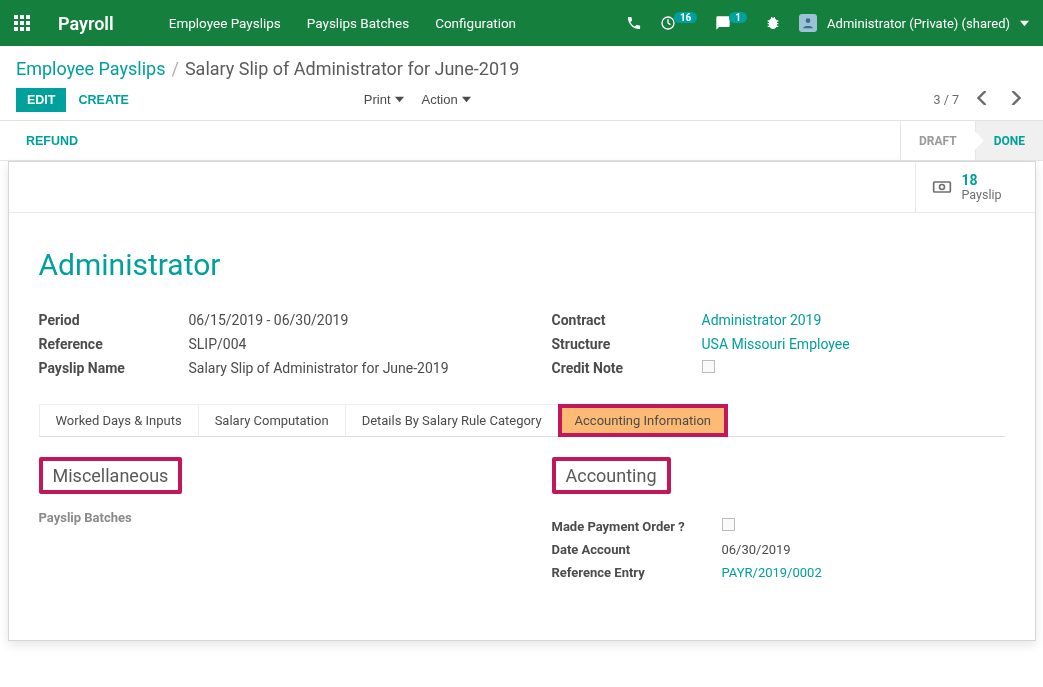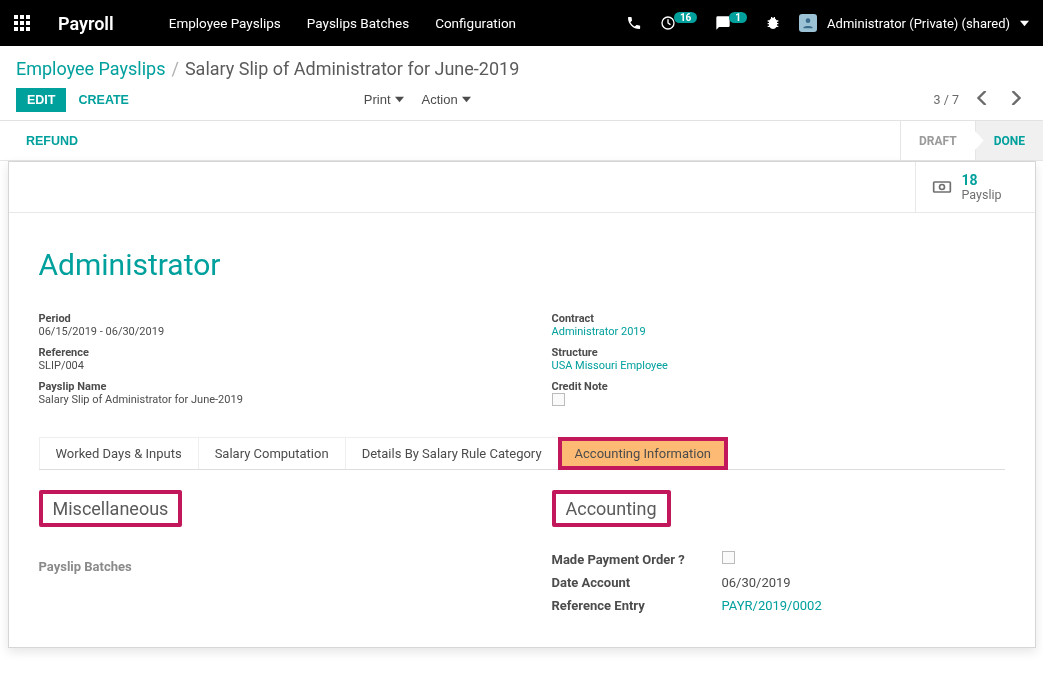--- a/index.html
+++ b/index.html
@@ -6,21 +6,21 @@
   body {
     font-family: -apple-system, BlinkMacSystemFont, "Segoe UI", Roboto, "Helvetica Neue", Arial, sans-serif;
     font-size: 13px;
     color: #4c4c4c;
     background: #fff;
     width: 1043px;
   }
 
   
   .navbar {
-    background: #000000;
+    background: #15803d;
     height: 46px;
     display: flex;
     align-items: center;
     color: #fff;
     padding: 0 14px;
   }
   .apps-icon { display: grid; grid-template-columns: repeat(3, 4px); grid-template-rows: repeat(3, 4px); gap: 2px; cursor: pointer; margin-right: 28px; }
   .apps-icon span { background: #fff; width: 4px; height: 4px; }
   .app-name { font-size: 18px; font-weight: 600; margin-right: 55px; }
   .nav-menu { display: flex; gap: 26px; }
@@ -71,21 +71,21 @@
   .stat-button { border-left: 1px solid #e8e8e8; display: flex; align-items: center; gap: 10px; padding: 10px 16px; cursor: pointer; min-width: 120px; }
   .stat-text { line-height: 1.15; }
   .stat-val { color: #00a09d; font-weight: 700; font-size: 14px; }
   .stat-label { color: #6f6f6f; font-size: 12.5px; }
 
   .sheet-body { padding: 16px 30px 30px; }
   .record-title { color: #00a09d; font-size: 30px; font-weight: 400; margin: 18px 0 26px; }
 
   .field-grid { display: flex; gap: 60px; }
   .field-col { flex: 1; }
-  .field-row { display: flex; padding: 4px 0; font-size: 11px; flex-direction: column; }
+  .field-row { display: flex; padding: 4px 0; font-size: 14px; }
   .field-label { width: 150px; font-weight: 700; color: #4c4c4c; }
   .field-val { flex: 1; color: #4c4c4c; }
   .field-val a { color: #00a09d; text-decoration: none; }
   .checkbox { width: 13px; height: 13px; border: 1px solid #bbb; display: inline-block; background: #fafafa; }
 
   
   .tabs { display: flex; margin-top: 24px; border-bottom: 1px solid #ddd; }
   .tab { padding: 8px 16px; border: 1px solid transparent; border-bottom: none; color: #4c4c4c; font-size: 13px; cursor: pointer; background: #fff; }
   .tab + .tab { }
   .tab.inactive { border-color: transparent; }
@@ -268,21 +268,21 @@
       <div class="tabs">
         <div class="tab inactive">Worked Days &amp; Inputs</div>
         <div class="tab inactive">Salary Computation</div>
         <div class="tab inactive">Details By Salary Rule Category</div>
         <div class="tab active" style="border:4px solid #c2185b; padding:5px 13px;">Accounting Information</div>
       </div>
 
       <div class="tab-content">
         <div style="flex:1;">
           <span class="section-title boxed">Miscellaneous</span>
-          <div style="margin-top:20px;">
+          <div style="margin-top:4px;">
             <div class="muted-label">Payslip Batches</div>
           </div>
         </div>
         <div style="flex:1;">
           <span class="section-title boxed">Accounting</span>
           <div style="margin-top:8px;">
             <div class="acc-row">
               <div class="acc-label">Made Payment Order ?</div>
               <div class="acc-val"><span class="checkbox"></span></div>
             </div>

